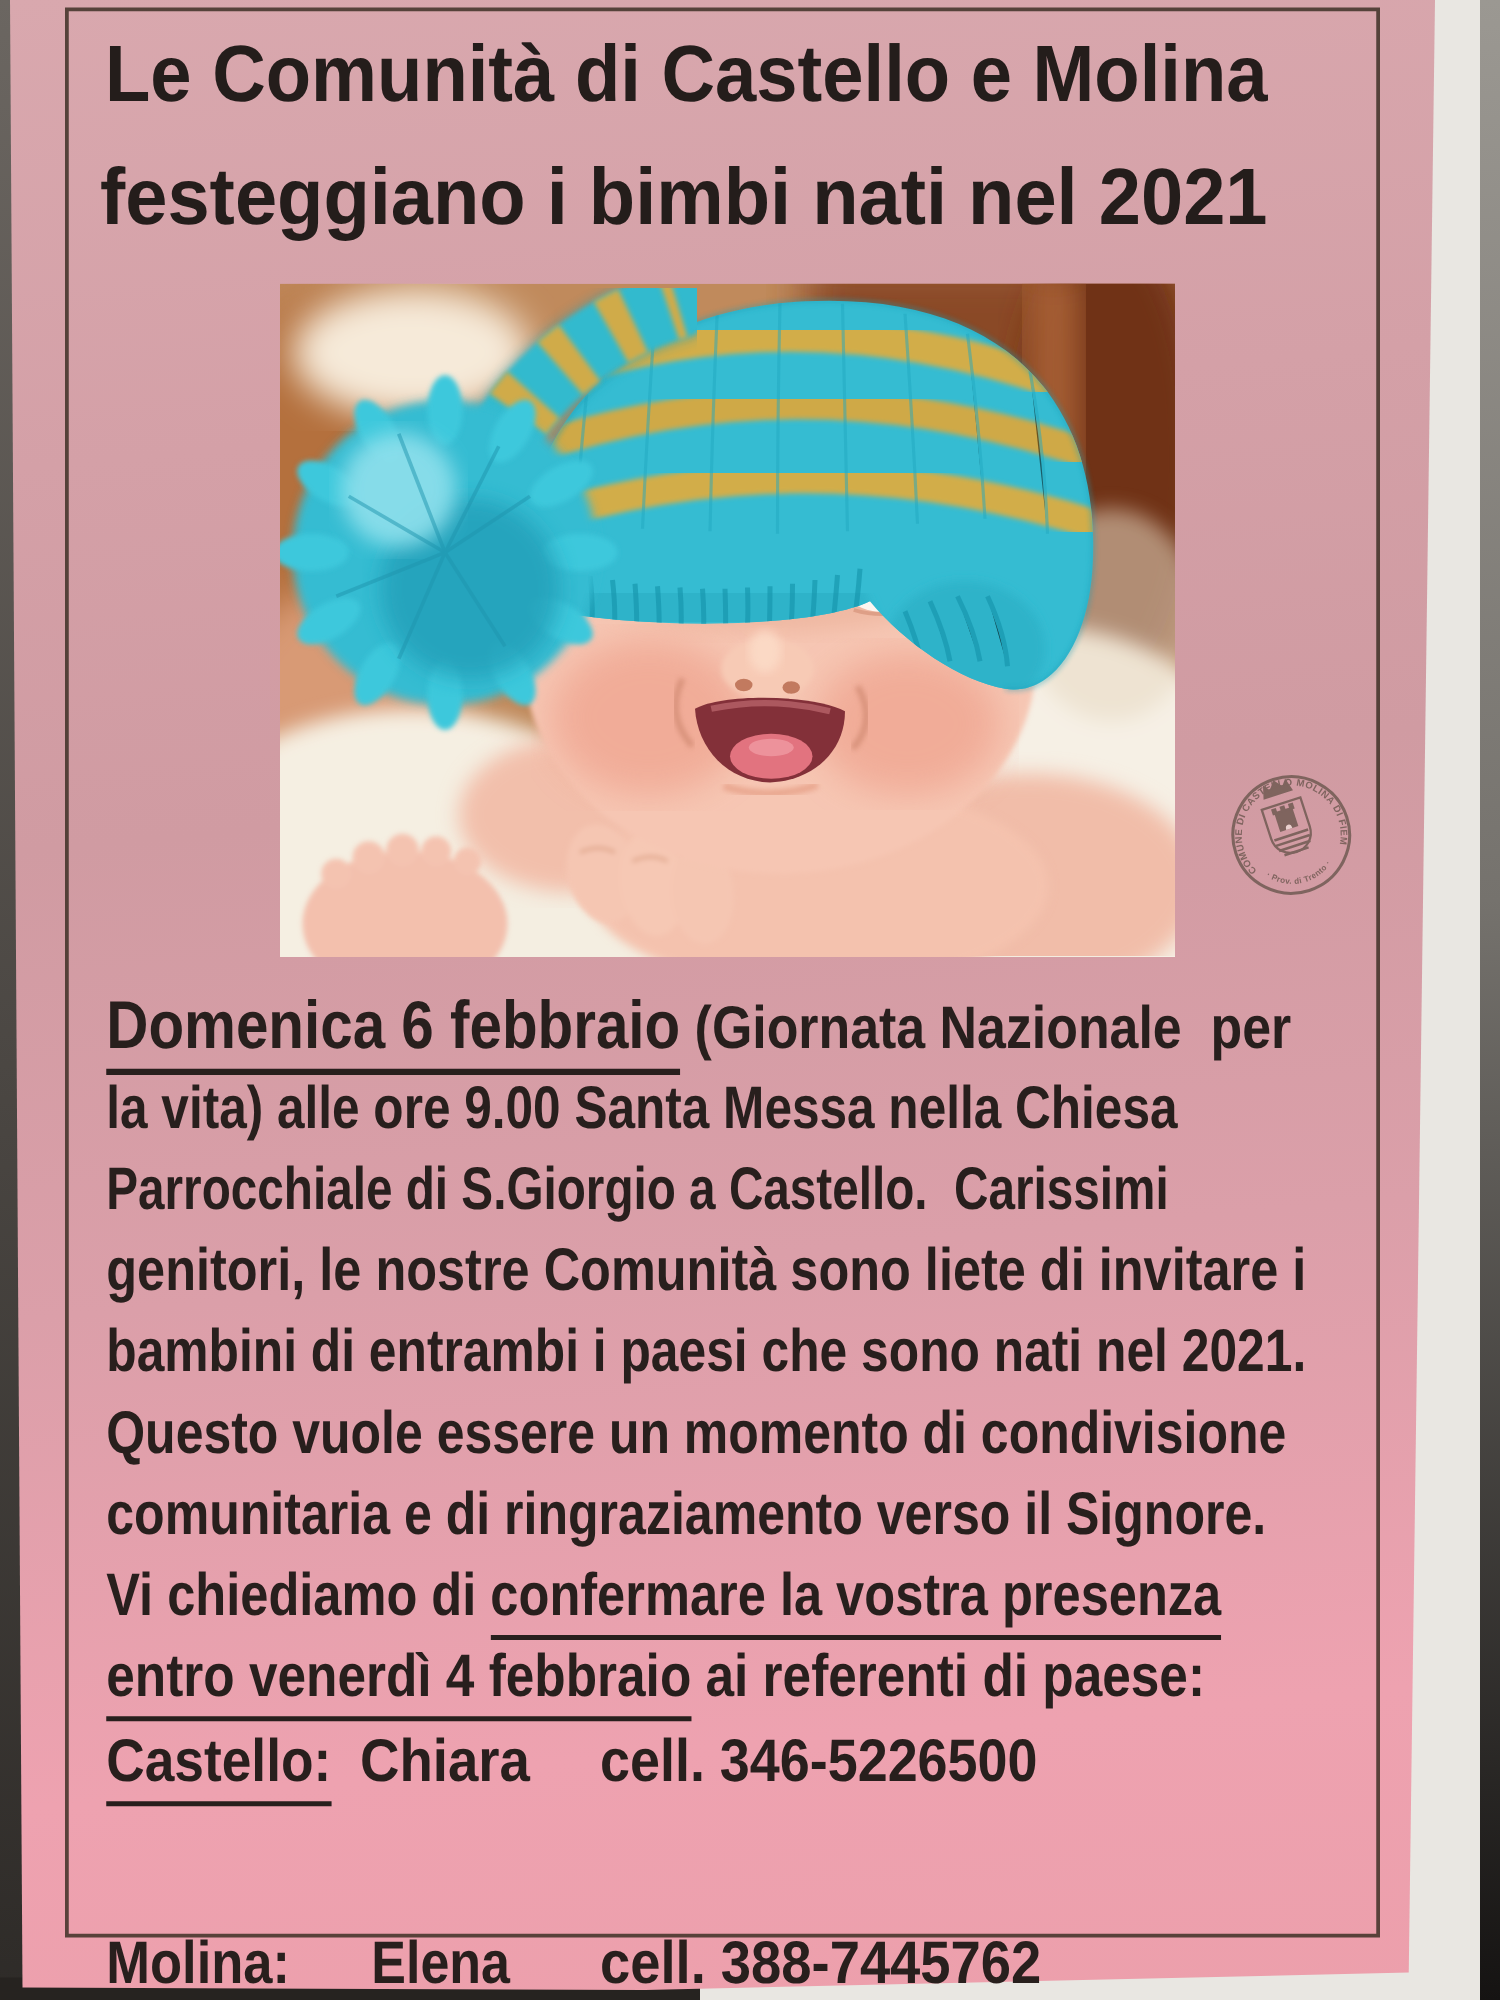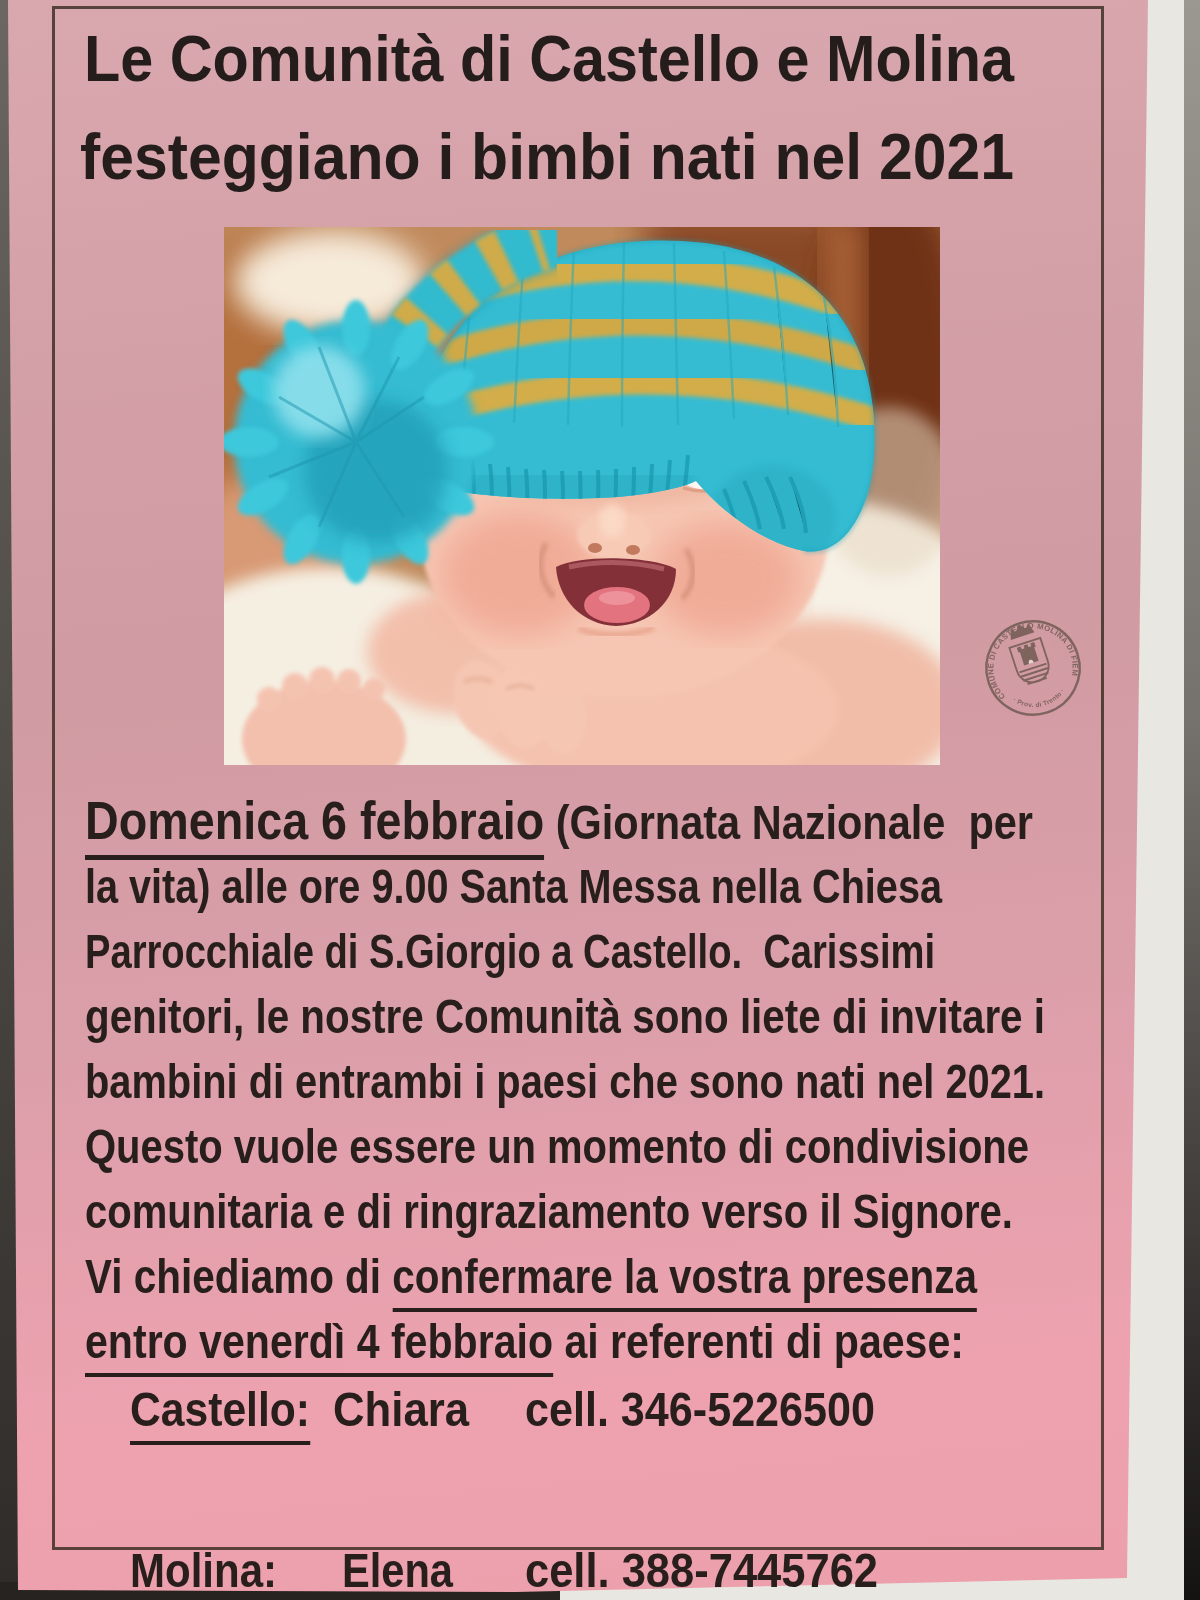--- a/index.html
+++ b/index.html
@@ -17,21 +17,21 @@
     background:linear-gradient(175deg,#d9a8ae 0%,#d4a0a7 22%,#d09ba2 40%,#db9fa9 62%,#eea2b0 85%,#ec9fab 100%);}
   .frame{position:absolute;left:52px;top:6px;width:1046px;height:1538px;
     border:3px solid rgba(62,48,38,.85);}
   .ln{position:absolute;display:inline-block;white-space:pre;line-height:1;
       transform-origin:0 0;color:#281f1d;font-weight:bold;}
   .title-ln{font-size:64px;color:#241d1b;}
   .body-ln{font-size:48px;}
   .lead{font-size:54px;}
   .u4{display:inline-block;border-bottom:4px solid currentColor;padding-bottom:7px;}
   .u5{display:inline-block;border-bottom:5px solid currentColor;padding-bottom:8px;}
-  .contact-row{position:absolute;width:780px;height:62px;margin-left:45px;}
+  .contact-row{position:absolute;width:780px;height:62px;}
   .contact-row span{position:absolute;display:inline-block;white-space:pre;line-height:1;
       transform-origin:0 0;font-weight:bold;font-size:48px;color:#281f1d;}
   .c-name1{left:203px;} .c-name2{left:212px;} .c-phone{left:395px;}
   .photo{position:absolute;left:224px;top:227px;width:716px;height:538px;}
   .stamp{position:absolute;left:962px;top:597px;width:142px;height:142px;opacity:.82;}
 </style>
 </head>
 <body>
 
 <div class="bg-left-edge"></div>

